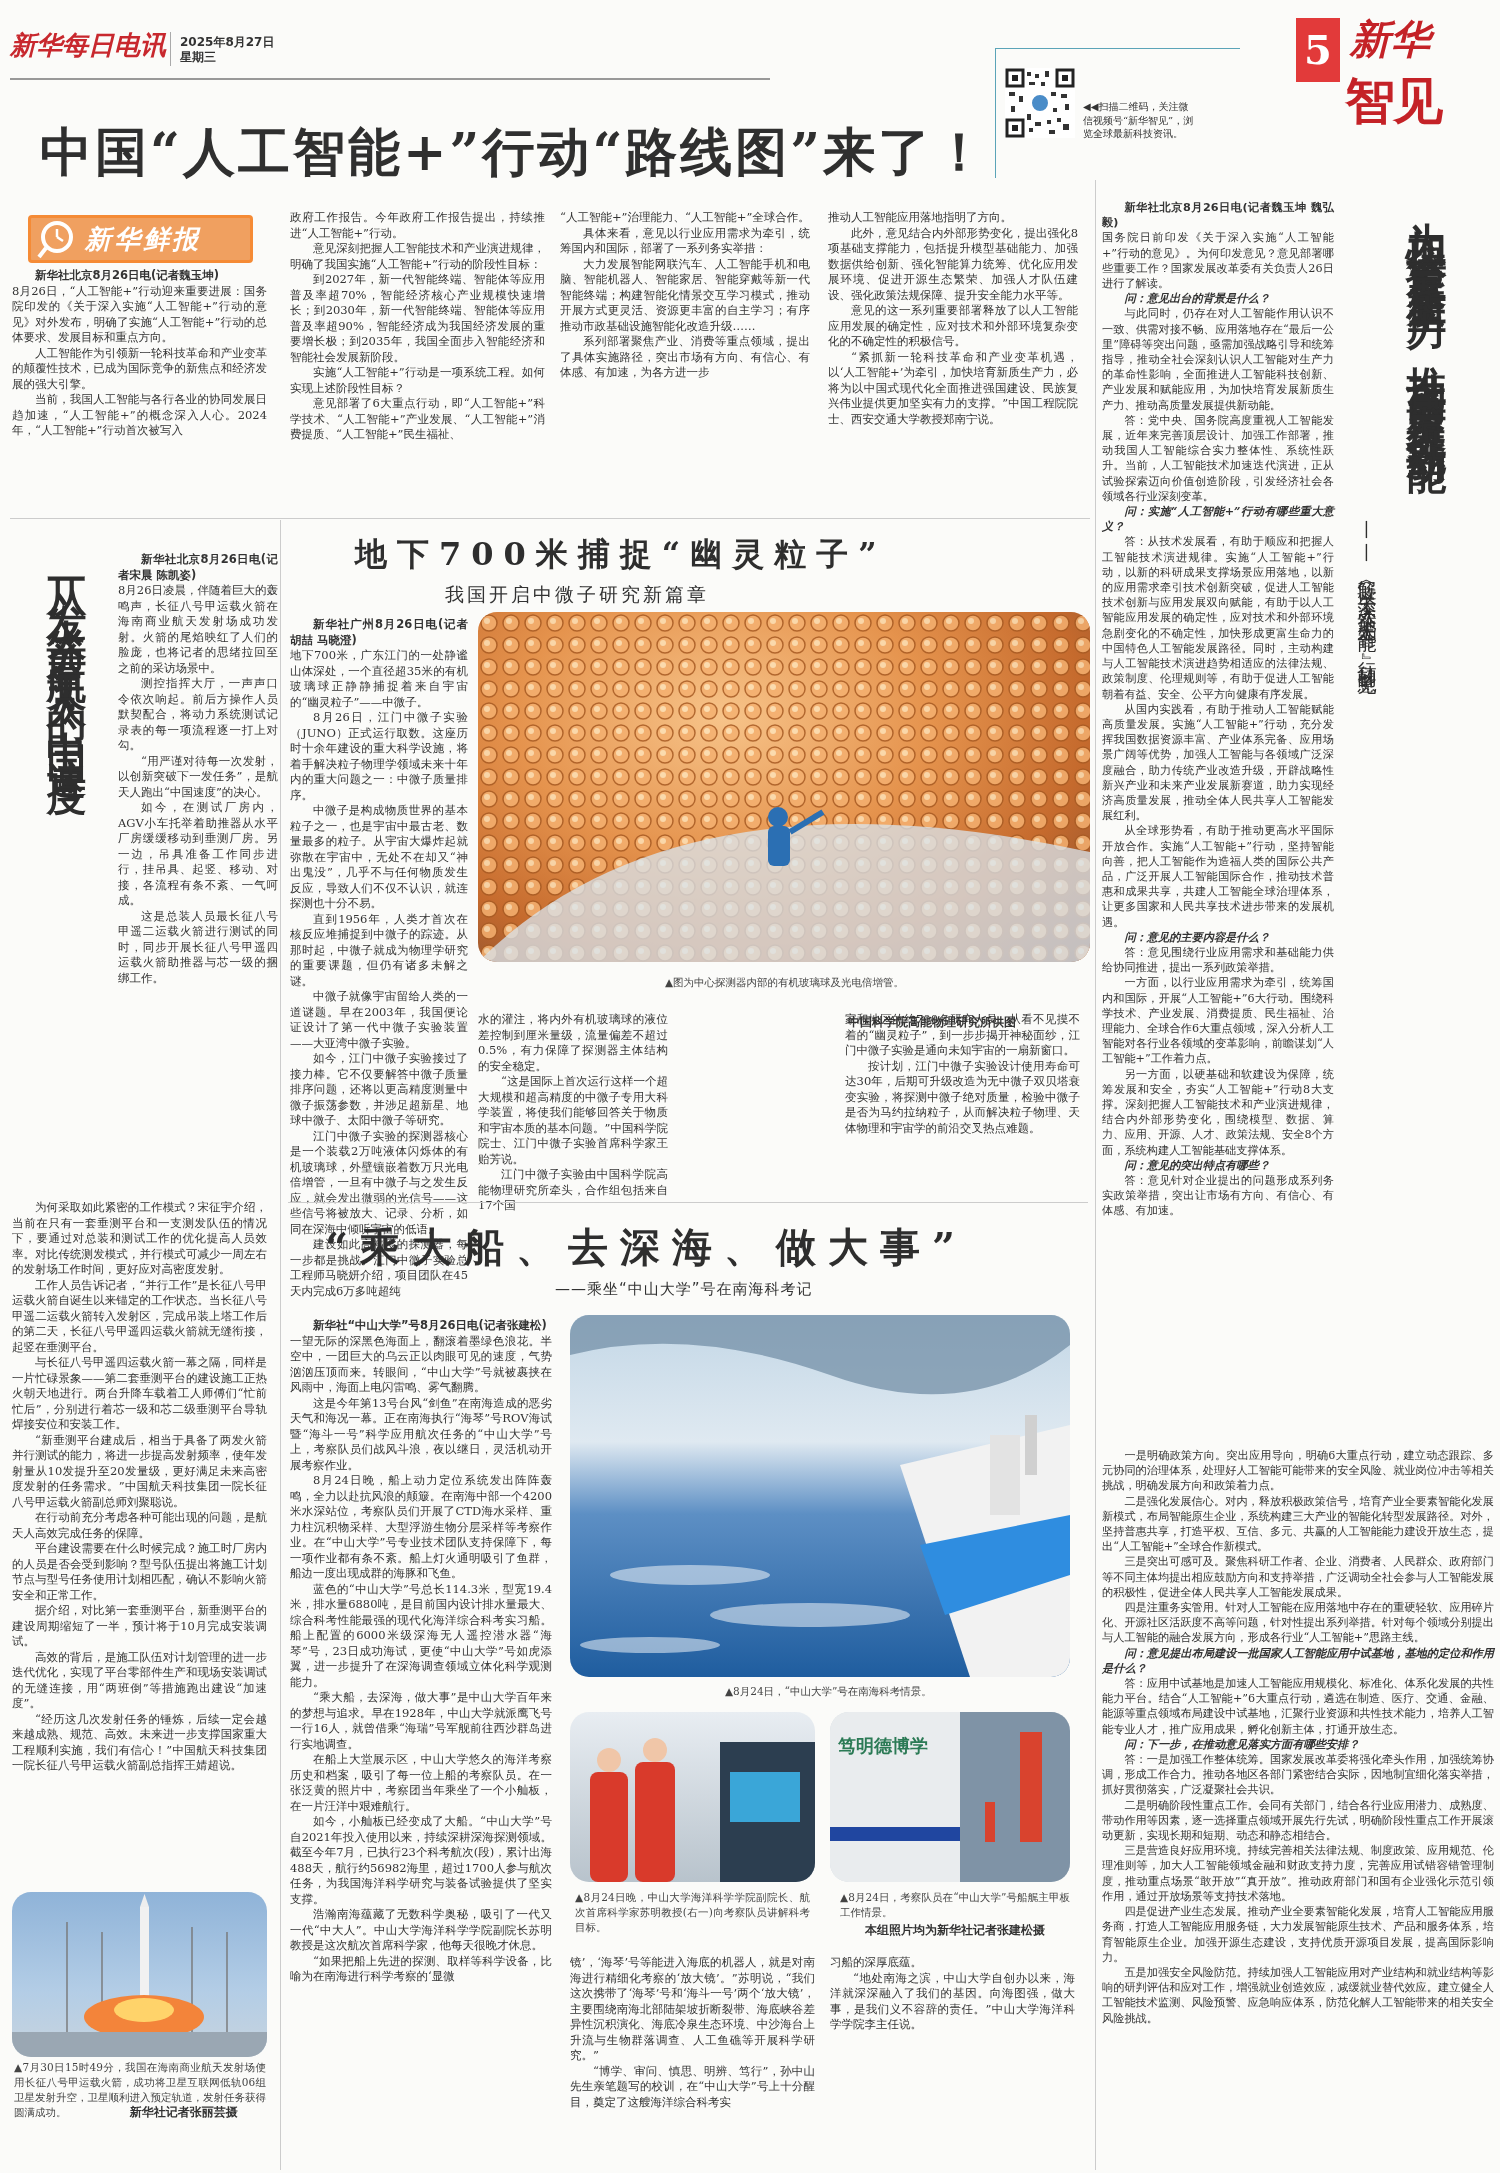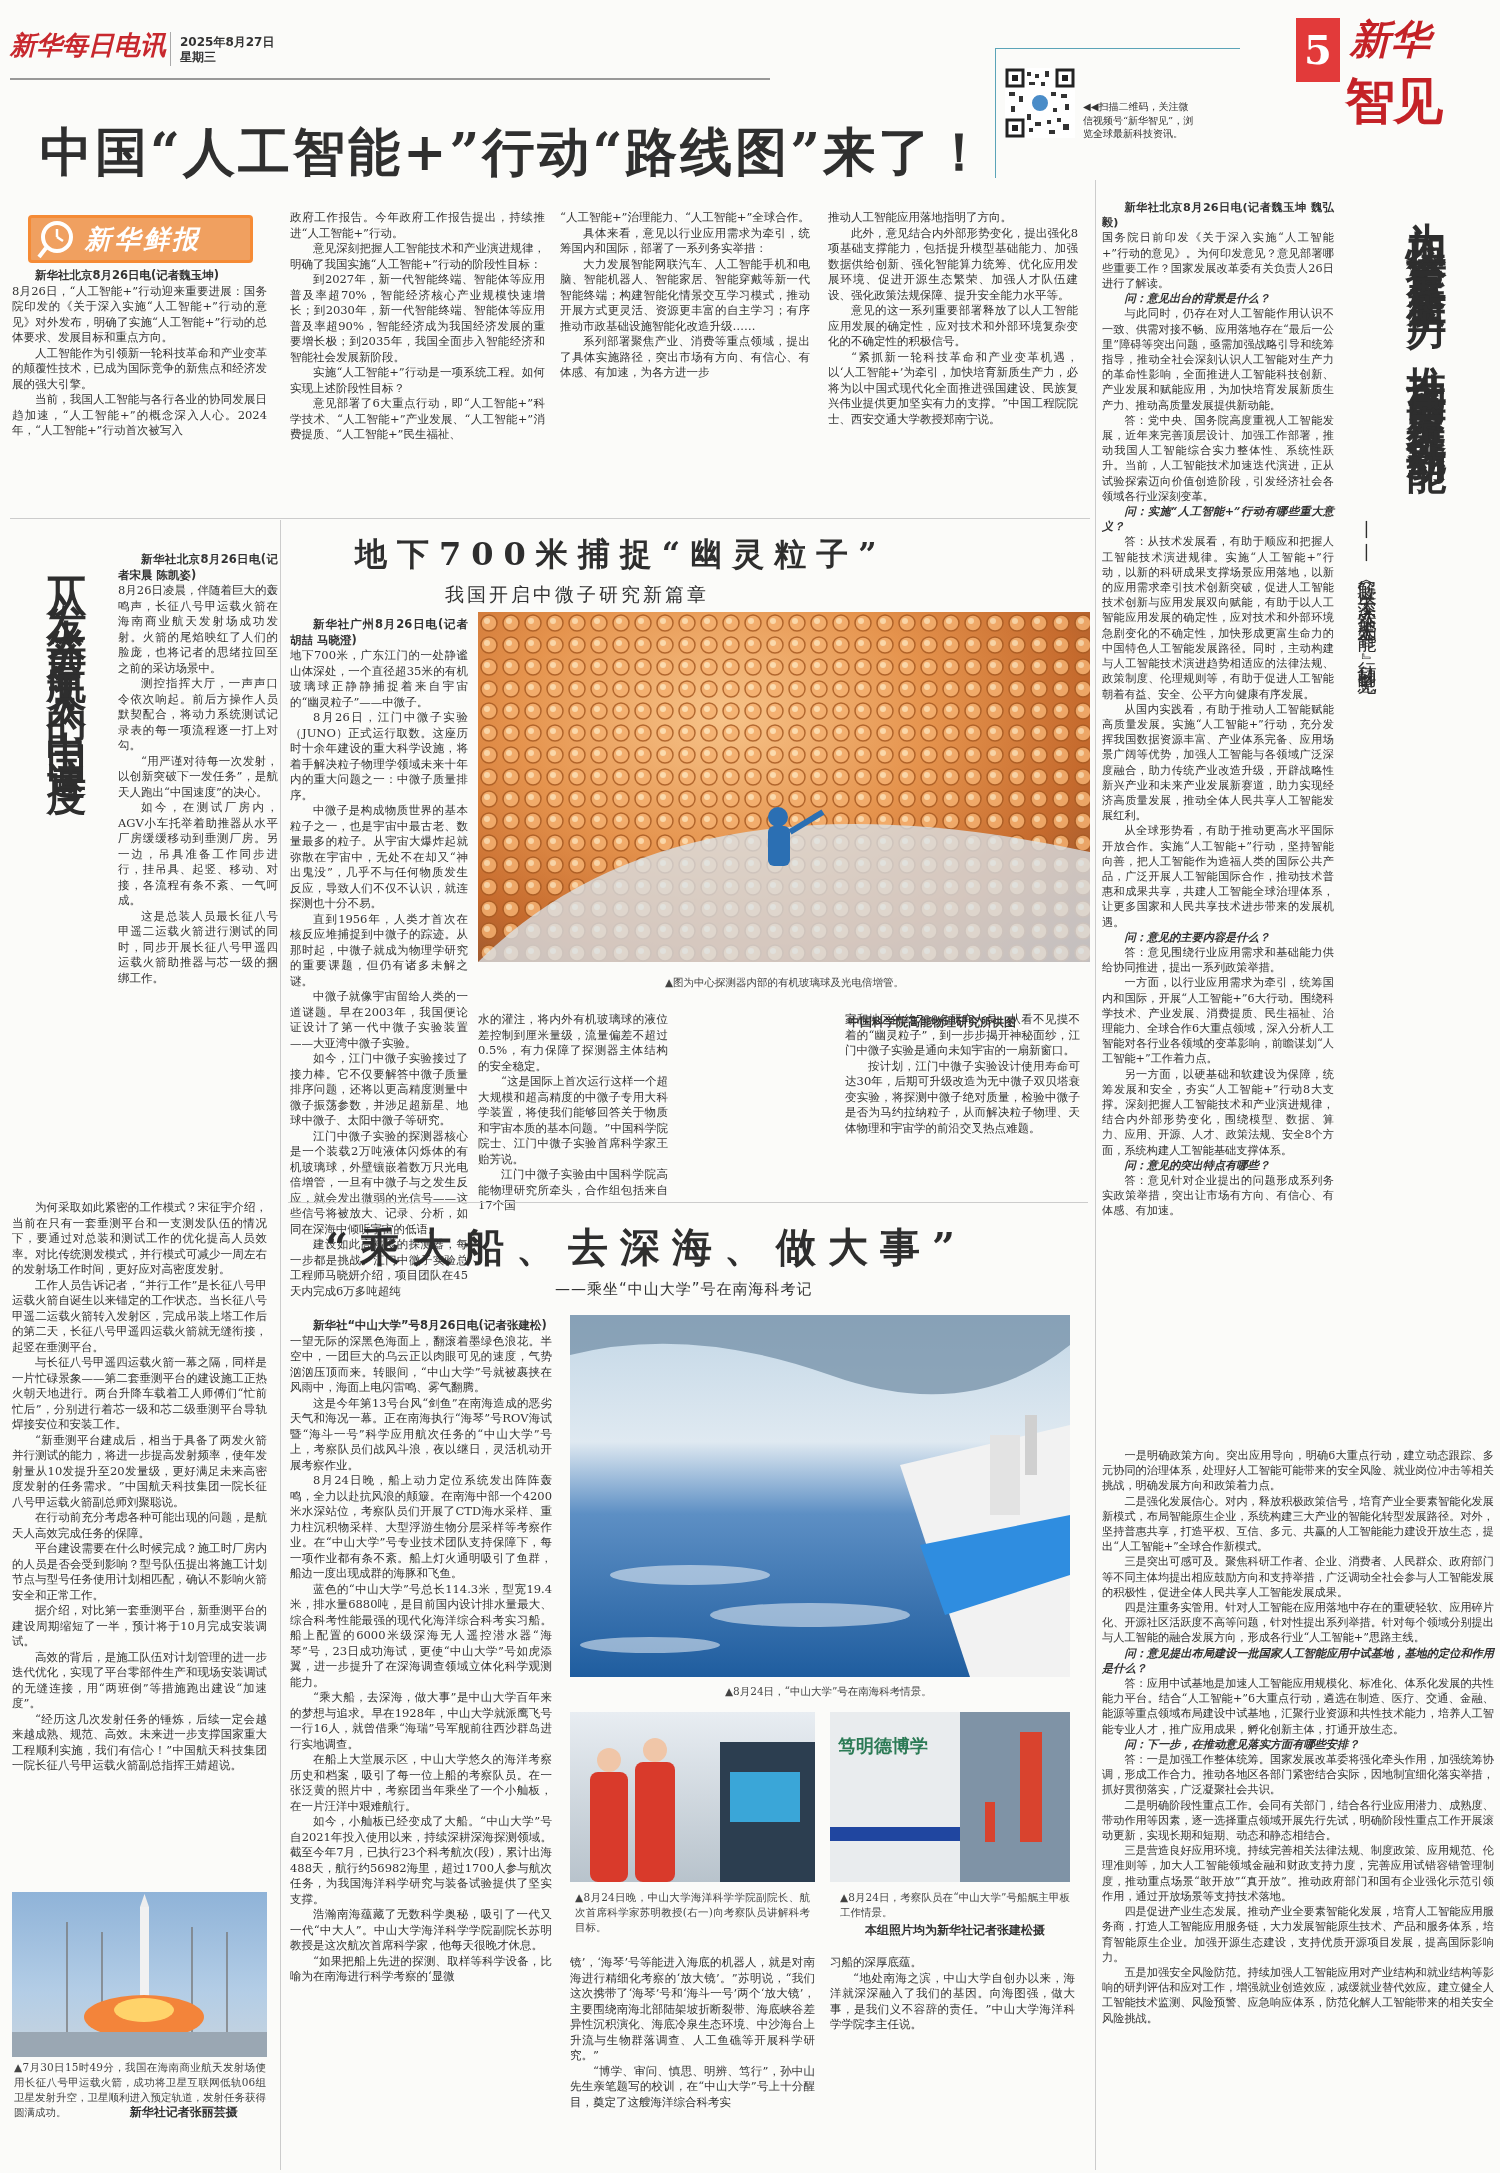--- a/index.html
+++ b/index.html
@@ -14,21 +14,21 @@
   .masthead-date { font-family: "DejaVu Sans", sans-serif; font-size: 12px; line-height: 15px; color: #333; font-weight: bold; }
   .main-headline { font-family: "DejaVu Serif", serif; font-weight: bold; font-size: 52px; color: #2f2f2f; letter-spacing: 3px; }
   .hr { background: #999; height: 2px; }
   .brand-box { background: #f0a060; border: 3px solid #f58b36; border-radius: 4px; }
   .brand-box span { color: #fff; font-family: "DejaVu Sans", sans-serif; font-weight: bold; font-style: italic; font-size: 26px; }
   .vhead { writing-mode: vertical-rl; font-family: "DejaVu Serif", serif; font-weight: bold; color: #2e2e2e; }
   .sub-headline { font-family: "DejaVu Serif", serif; font-weight: bold; color: #2e2e2e; letter-spacing: 10px; }
   .sub-deck { font-family: "DejaVu Sans", sans-serif; color: #333; }
   .caption { font-size: 10.5px; line-height: 15px; color: #444; font-family: "DejaVu Serif", serif; text-align: justify; }
   .credit { font-size: 12px; font-weight: bold; font-family: "DejaVu Sans", sans-serif; color: #333; }
-  .photo { overflow: hidden; }
+  .photo { overflow: hidden; border-radius: 19px; }
   .col-rule { width: 1px; background: #ccc; }
   .page-num { background: #e23a3a; color: #fff; font-family: "DejaVu Serif", serif; font-weight: bold; font-size: 40px; text-align: center; line-height: 64px; }
   .brand-red { color: #c42227; font-family: Liberation Serif, serif; font-weight: bold; }
   .qr-box { border: 1.5px solid #5ba4b8; }
 </style>
 </head>
 <body>
 
 <div class="abs masthead-logo" style="left:10px;top:28px;">新华每日电讯</div>
 <div class="abs" style="left:170px;top:32px;width:1px;height:34px;background:#aaa;"></div>

